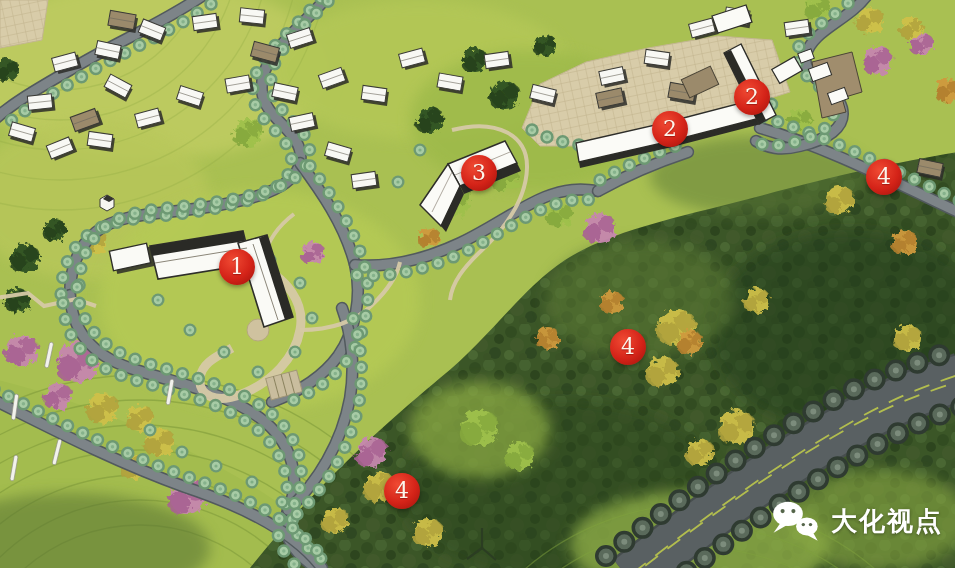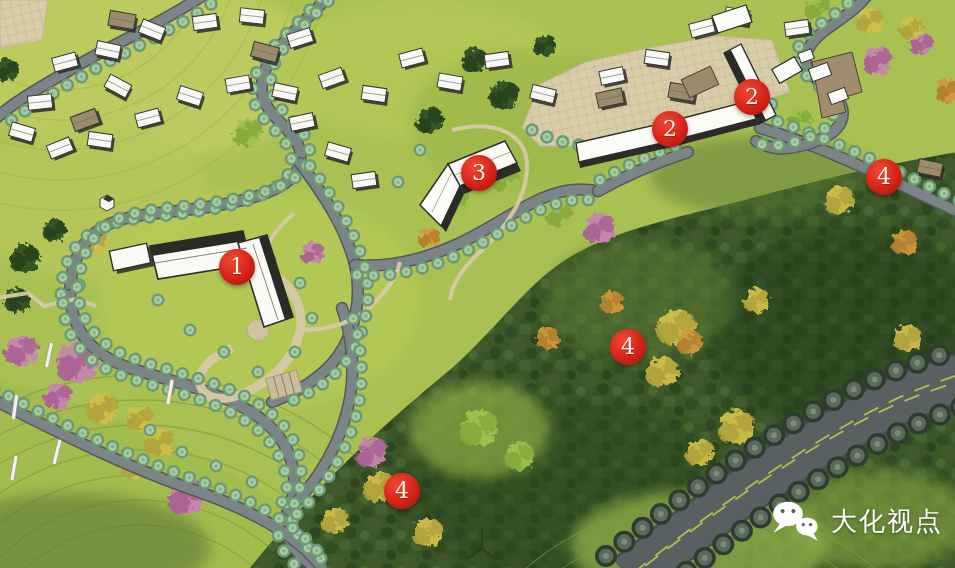--- a/index.html
+++ b/index.html
@@ -5,21 +5,21 @@
   html,body{margin:0;padding:0;background:#222;}
   .stage{position:relative;width:955px;height:568px;overflow:hidden;
          font-family:"DejaVu Sans","Liberation Sans",sans-serif;background:#a9c052;}
   .stage svg.scene{position:absolute;left:0;top:0;}
   .marker-layer{position:absolute;left:0;top:0;width:100%;height:100%;pointer-events:none;}
   .marker{position:absolute;width:36px;height:36px;margin:-18px 0 0 -18px;border-radius:50%;
           display:flex;align-items:center;justify-content:center;
           font-family:"DejaVu Serif","Liberation Serif",serif;font-size:22px;line-height:1;
           text-shadow:0 1px 1px rgba(100,0,0,.45);box-shadow:0 2px 4px rgba(0,0,0,.35);}
   .watermark{position:absolute;left:770px;top:498px;display:flex;align-items:center;gap:7px;
-             font-weight:normal;font-size:26px;letter-spacing:2px;
+             font-weight:bold;font-size:26px;letter-spacing:2px;
              text-shadow:0 1px 3px rgba(0,0,0,.4);}
   .re{fill:none;stroke:#525a5e;stroke-width:12.5;stroke-linecap:round;}
   .rc{fill:none;stroke:#7d8488;stroke-width:9.5;stroke-linecap:round;}
   .pb{fill:none;stroke:#d6c9a6;stroke-width:4;opacity:.95;}
   .pb2{fill:none;stroke:#d6c9a6;stroke-width:9;opacity:.95;}
   .hwEdge{fill:none;stroke:#474e4e;stroke-width:50;}
   .hwCore{fill:none;stroke:#596062;stroke-width:45;}
 </style>
 </head>
 <body>

